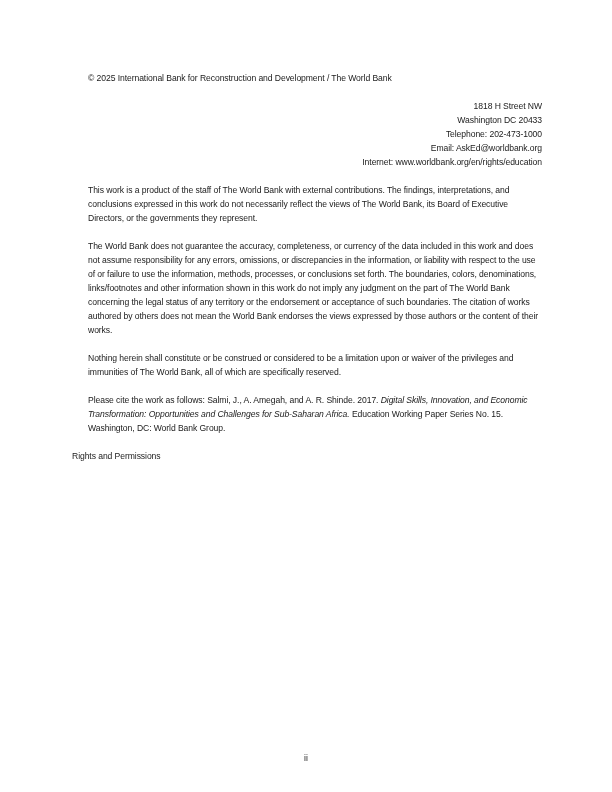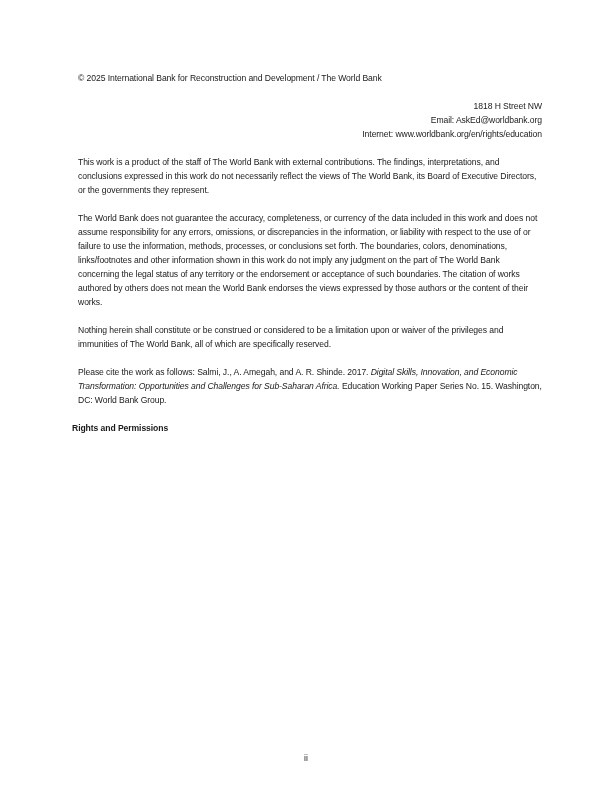--- a/index.html
+++ b/index.html
@@ -3,37 +3,39 @@
   <meta charset="utf-8">
   <style>
     html, body { margin: 0; padding: 0; background: #ffffff; }
     body { width: 612px; height: 792px; position: relative; overflow: hidden; }
     .page {
       position: absolute; left: 72px; top: 71px; width: 470px;
       font-family: "Liberation Sans", sans-serif;
       font-size: 8.6px; line-height: 14px; color: #1a1a1a;
       letter-spacing: -0.08px;
     }
-    .para { margin: 0 0 14px 6px; }
+    .para { margin: 0 0 14px 16px; }
     .addr-line { display: block; text-align: right; }
-    .heading { font-weight: bold; margin: 0 0 14px 0; }
+    .heading { font-weight: normal; margin: 0 0 14px 0; }
     em { font-style: italic; }
     .page-num {
       position: absolute; left: 0; width: 612px; top: 753px; text-align: center;
       font-family: "Liberation Sans", sans-serif; font-size: 8.6px; color: #1a1a1a;
     }
   </style>
 </head>
 <body>
 
 <div class="page">
   <p class="para">© 2025 International Bank for Reconstruction and Development / The World Bank</p>
 
   <p class="para">
     <span class="addr-line">1818 H Street NW</span>
+    <span class="addr-line">Washington DC 20433</span>
+    <span class="addr-line">Telephone: 202-473-1000</span>
     <span class="addr-line">Email: AskEd@worldbank.org</span>
     <span class="addr-line">Internet: www.worldbank.org/en/rights/education</span>
   </p>
 
   <p class="para">This work is a product of the staff of The World Bank with external contributions. The findings, interpretations, and conclusions expressed in this work do not necessarily reflect the views of The World Bank, its Board of Executive Directors, or the governments they represent.</p>
   <p class="para">The World Bank does not guarantee the accuracy, completeness, or currency of the data included in this work and does not assume responsibility for any errors, omissions, or discrepancies in the information, or liability with respect to the use of or failure to use the information, methods, processes, or conclusions set forth. The boundaries, colors, denominations, links/footnotes and other information shown in this work do not imply any judgment on the part of The World Bank concerning the legal status of any territory or the endorsement or acceptance of such boundaries. The citation of works authored by others does not mean the World Bank endorses the views expressed by those authors or the content of their works.</p>
   <p class="para">Nothing herein shall constitute or be construed or considered to be a limitation upon or waiver of the privileges and immunities of The World Bank, all of which are specifically reserved.</p>
 
   <p class="para"><span>Please cite the work as follows: Salmi, J., A. Amegah, and A. R. Shinde. 2017. </span><em>Digital Skills, Innovation, and Economic Transformation: Opportunities and Challenges for Sub-Saharan Africa.</em><span> Education Working Paper Series No. 15. Washington, DC: World Bank Group.</span></p>
 

